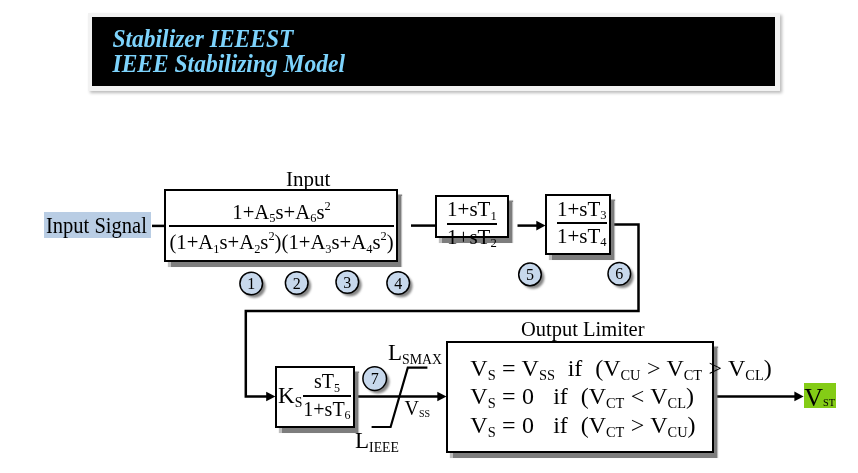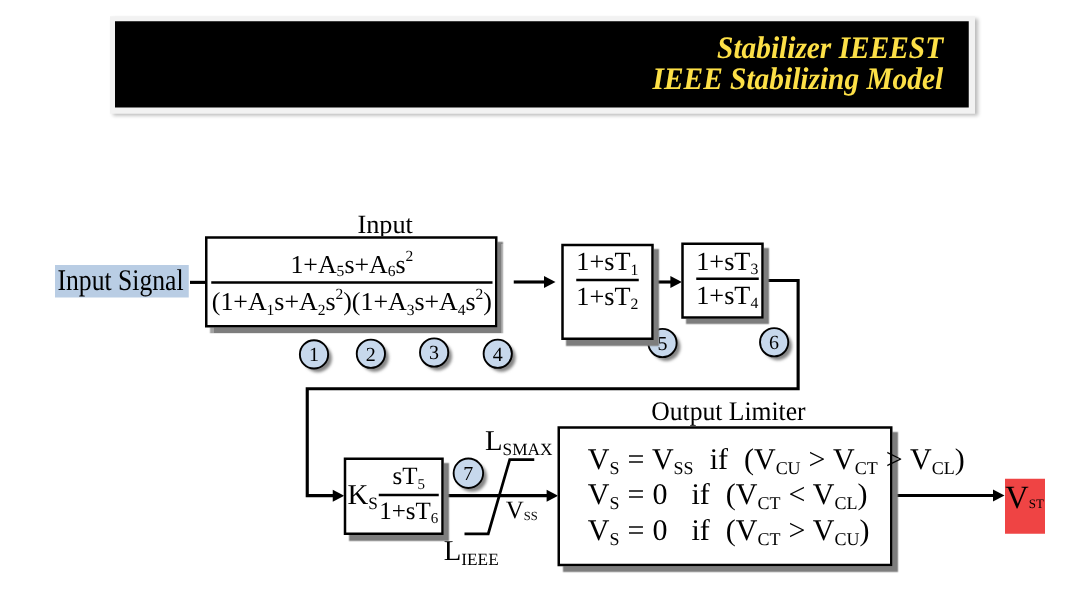--- a/index.html
+++ b/index.html
@@ -2,22 +2,22 @@
 <html><head><meta charset="utf-8">
 <style>
 html,body{margin:0;padding:0;background:#fff;}
 .page{position:relative;width:858px;height:473px;background:#fff;overflow:hidden;
   font-family:"Liberation Serif",serif;color:#000;}
 .abs{position:absolute;}
 
 .tbar{position:absolute;left:88px;top:12.5px;width:692px;height:78px;background:#f2f2f2;
   box-shadow:2px 2px 3px #bbb;}
 .tinner{position:absolute;left:4px;top:4px;right:5px;bottom:5px;background:#000;
-  color:#fde047;font-weight:bold;font-style:italic;font-size:25px;line-height:25px;
-  text-align:right;padding-top:9.2px;box-sizing:border-box;}
+  color:#7dd3fc;font-weight:bold;font-style:italic;font-size:25px;line-height:25px;
+  text-align:left;padding-top:9.2px;box-sizing:border-box;}
 .tinner .tx{display:block;transform:scaleX(0.94);transform-origin:50% 0;}
 
 .box{position:absolute;background:#fff;border:2px solid #000;box-sizing:border-box;
   box-shadow:4px 4.5px 1px #7d7d7d;}
 .lbl{position:absolute;font-size:21px;white-space:nowrap;}
 
 .frac{display:inline-block;text-align:center;vertical-align:top;}
 .frac .num{display:block;padding:0 0 1.4px 0;}
 .frac .den{display:block;border-top:2px solid #000;padding:0;}
 sub.s{font-size:60%;vertical-align:baseline;position:relative;top:0.28em;line-height:0;}
@@ -100,21 +100,21 @@
 
   <div class="box" style="left:164px;top:188.9px;width:234px;height:73px;">
     <div class="abs eq" style="left:1px;top:0;width:229px;text-align:center;font-size:20.7px;">
       <span class="frac" style="padding-top:9px;">
         <span class="num">1+A<sub class="s">5</sub>s+A<sub class="s">6</sub>s<sup class="s">2</sup></span>
         <span class="den" style="padding-top:3px;">(1+A<sub class="s">1</sub>s+A<sub class="s">2</sub>s<sup class="s">2</sup>)(1+A<sub class="s">3</sub>s+A<sub class="s">4</sub>s<sup class="s">2</sup>)</span>
       </span>
     </div>
   </div>
 
-  <div class="box" style="left:449px;top:194.8px;width:73.8px;height:77px;">
+  <div class="box" style="left:435px;top:194.8px;width:73.8px;height:43px;">
     <div class="abs eq" style="left:0;top:0;width:69.8px;text-align:center;">
       <span class="frac" style="padding-top:0.7px;">
         <span class="num">1+sT<sub class="s">1</sub></span>
         <span class="den">1+sT<sub class="s">2</sub></span>
       </span>
     </div>
   </div>
 
   <div class="box" style="left:545.3px;top:193.5px;width:65.8px;height:61.5px;">
     <div class="abs eq" style="left:5px;top:0;width:59px;text-align:center;">
@@ -141,16 +141,16 @@
   <div class="lbl" style="left:521px;top:318px;font-size:21.5px;line-height:22px;transform:scaleX(0.953);transform-origin:0 0;">Output Limiter</div>
 
   <div class="box" style="left:446.3px;top:340.5px;width:267.7px;height:112.5px;">
     <div class="abs" style="left:22px;top:11px;font-size:24px;line-height:28.8px;white-space:nowrap;word-spacing:0.4px;font-family:Liberation Serif, serif;">
       V<sub class="s">S</sub> = V<sub class="s">SS</sub>&nbsp;&nbsp;if&nbsp;&nbsp;(V<sub class="s">CU</sub> &gt; V<sub class="s">CT</sub> &gt; V<sub class="s">CL</sub>)<br>
       V<sub class="s">S</sub> = 0&nbsp;&nbsp;&nbsp;if&nbsp;&nbsp;(V<sub class="s">CT</sub> &lt; V<sub class="s">CL</sub>)<br>
       V<sub class="s">S</sub> = 0&nbsp;&nbsp;&nbsp;if&nbsp;&nbsp;(V<sub class="s">CT</sub> &gt; V<sub class="s">CU</sub>)
     </div>
   </div>
 
-  <div class="abs" style="left:803.5px;top:383px;width:32.5px;height:44px;background:#ef4444;
+  <div class="abs" style="left:803.5px;top:383px;width:32.5px;height:25px;background:#84cc16;
     font-size:26px;line-height:30px;text-align:center;">V<sub class="s" style="font-size:40%;top:0.02em;">ST</sub></div>
 
 </div>
 
 </body></html>

